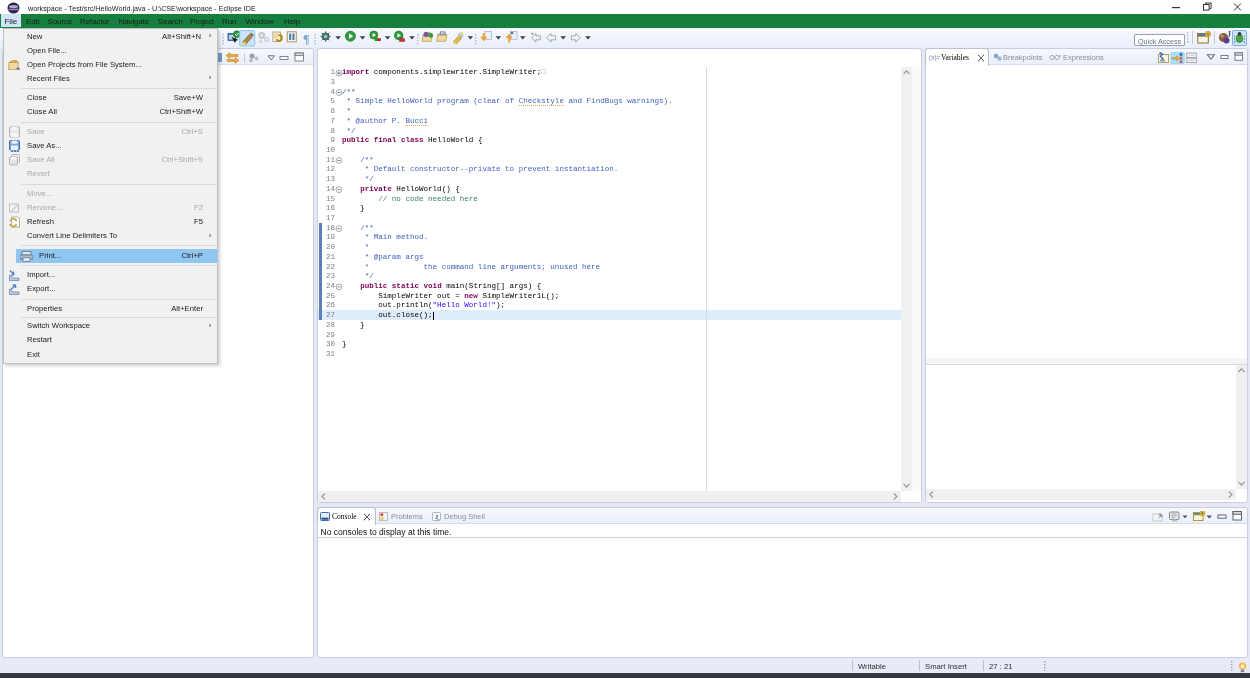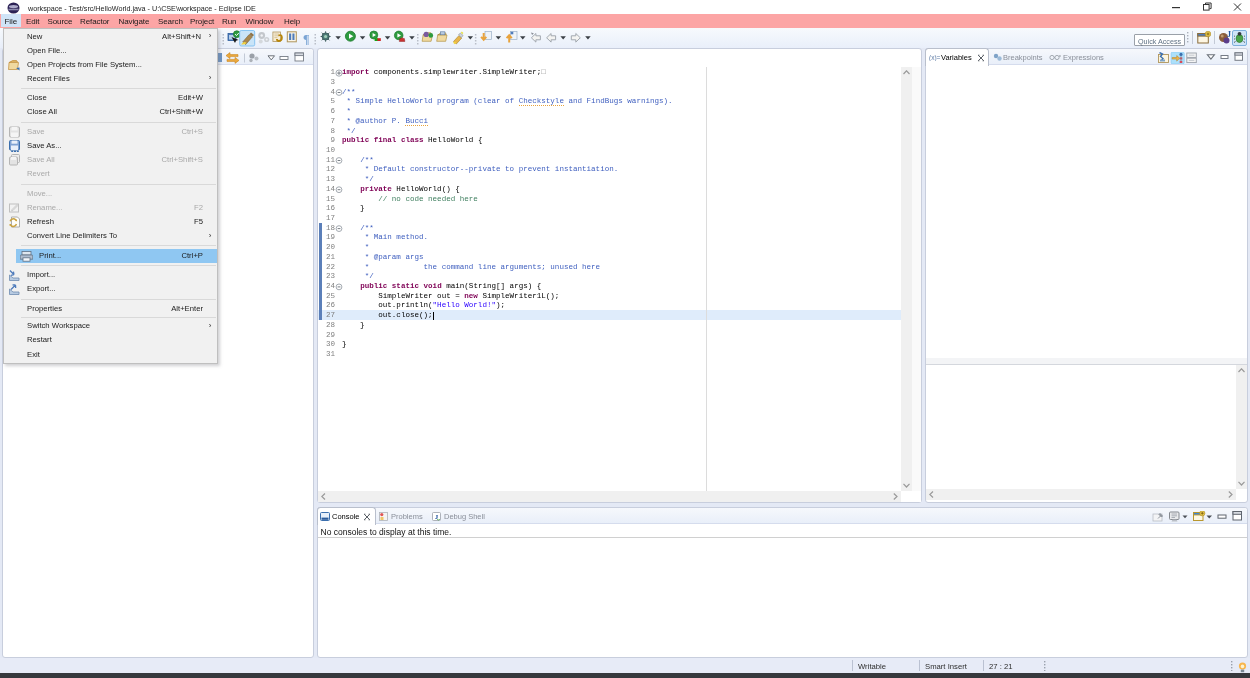--- a/index.html
+++ b/index.html
@@ -3,21 +3,21 @@
 <meta charset="utf-8">
 <style>
   * { margin:0; padding:0; box-sizing:border-box; }
   html,body { width:1250px; height:678px; overflow:hidden; background:#fff;
     font-family:"Liberation Sans", sans-serif; }
   .abs { position:absolute; }
   #root { position:relative; width:1250px; height:678px; }
 
   
   #titlebar { left:0; top:0; width:1250px; height:14px; background:#ffffff; }
-  #menubar  { left:0; top:14px; width:1250px; height:14px; background:#fca5a5; }
+  #menubar  { left:0; top:14px; width:1250px; height:14px; background:#15803d; }
   #toolband { left:0; top:28px; width:1250px; height:20px;
     background:linear-gradient(#f7fafd,#e9effa); }
   #workbg   { left:0; top:48px; width:1250px; height:610px; background:#e4e9f5; }
   #statusbar{ left:0; top:658px; width:1250px; height:15px; background:#e7ebf7; }
   #darkstrip{ left:0; top:673px; width:1250px; height:5px; background:#36383d; }
 
   
   .panel { position:absolute; background:#ffffff; border:1px solid #c8cedd; border-radius:3px; }
   #leftpanel  { left:2px;  top:48px;  width:312px; height:610px; }
   #editorpanel{ left:317px; top:48px; width:605px; height:455px; }
@@ -26,21 +26,21 @@
 
   .viewtabbar { position:absolute; left:0; top:0; right:0; height:16px;
      background:linear-gradient(#f6f8fc,#e9eff9); border-bottom:1px solid #d5dced;
      border-radius:3px 3px 0 0; }
   #editortabbar { position:absolute; left:0; top:0; right:0; height:18px;
      background:linear-gradient(#eaf1f9 0%, #d5e4f4 35%, #cadcee 100%);
      border-bottom:1px solid #bccddf; border-radius:3px 3px 0 0; }
 
   .tab-active { position:absolute; background:#ffffff; border:1px solid #b9bfcc;
      border-bottom:none; border-radius:3.5px 3.5px 0 0; }
-  .tablabel { font-size:7.5px; color:#2a2a2a; white-space:nowrap; }
+  .tablabel { font-size:7.5px; color:#2a2a2a; white-space:nowrap;font-family:Liberation Serif, serif; }
   .tablabel-dim { font-size:7.5px; color:#8a8f99; white-space:nowrap; }
 
   
   .mono { font-family:"Liberation Mono", monospace; font-size:7.55px; line-height:9.72px; white-space:pre; }
   #linenums { left:318px; top:67px; width:17px; text-align:right; color:#808080; }
   .kw { color:#7f0055; font-weight:bold; }
   .jd { color:#3f5fbf; }
   .cm { color:#3f7f5f; }
   .st { color:#2a00ff; }
   .spell { text-decoration:none; border-bottom:1px dotted #e8a33d; }
@@ -524,21 +524,21 @@
         </svg>
         <span class="lbl">Open Projects from File System...</span>
       </div>
     <div class="mi">
         <span class="lbl">Recent Files</span>
         <span class="arrow">›</span>
       </div>
     <div class="msep"></div>
     <div class="mi">
         <span class="lbl">Close</span>
-        <span class="sc">Edit+W</span>
+        <span class="sc">Save+W</span>
       </div>
     <div class="mi">
         <span class="lbl">Close All</span>
         <span class="sc">Ctrl+Shift+W</span>
       </div>
     <div class="msep"></div>
     <div class="mi dis">
         <svg class="micon" viewBox="0 0 13 12">
           <rect x="1.5" y="1" width="10" height="10" rx="1" fill="#e3e3e3" stroke="#b5b5b5"></rect>
           <rect x="3.5" y="1" width="6" height="3.5" fill="#f5f5f5"></rect>

